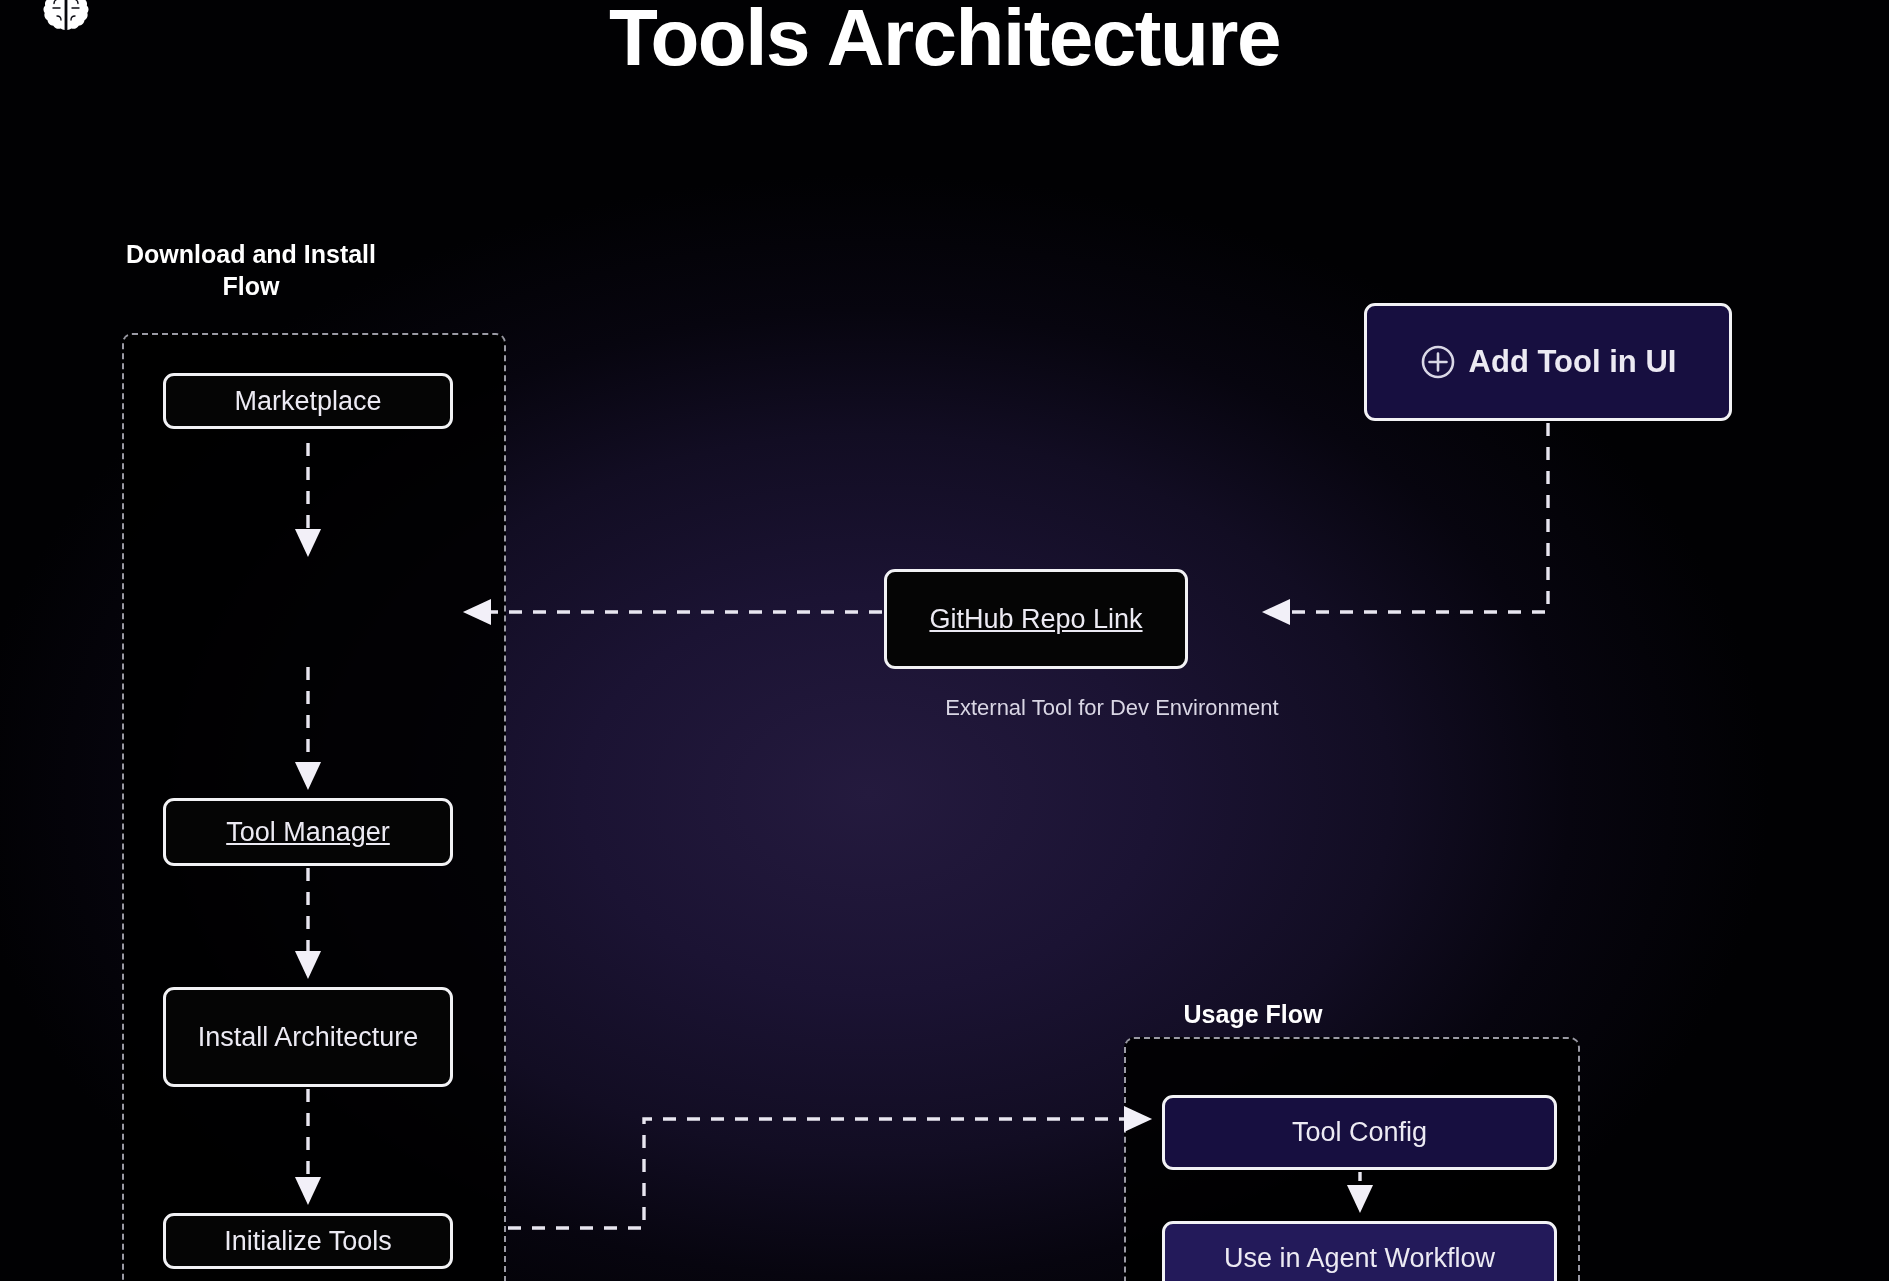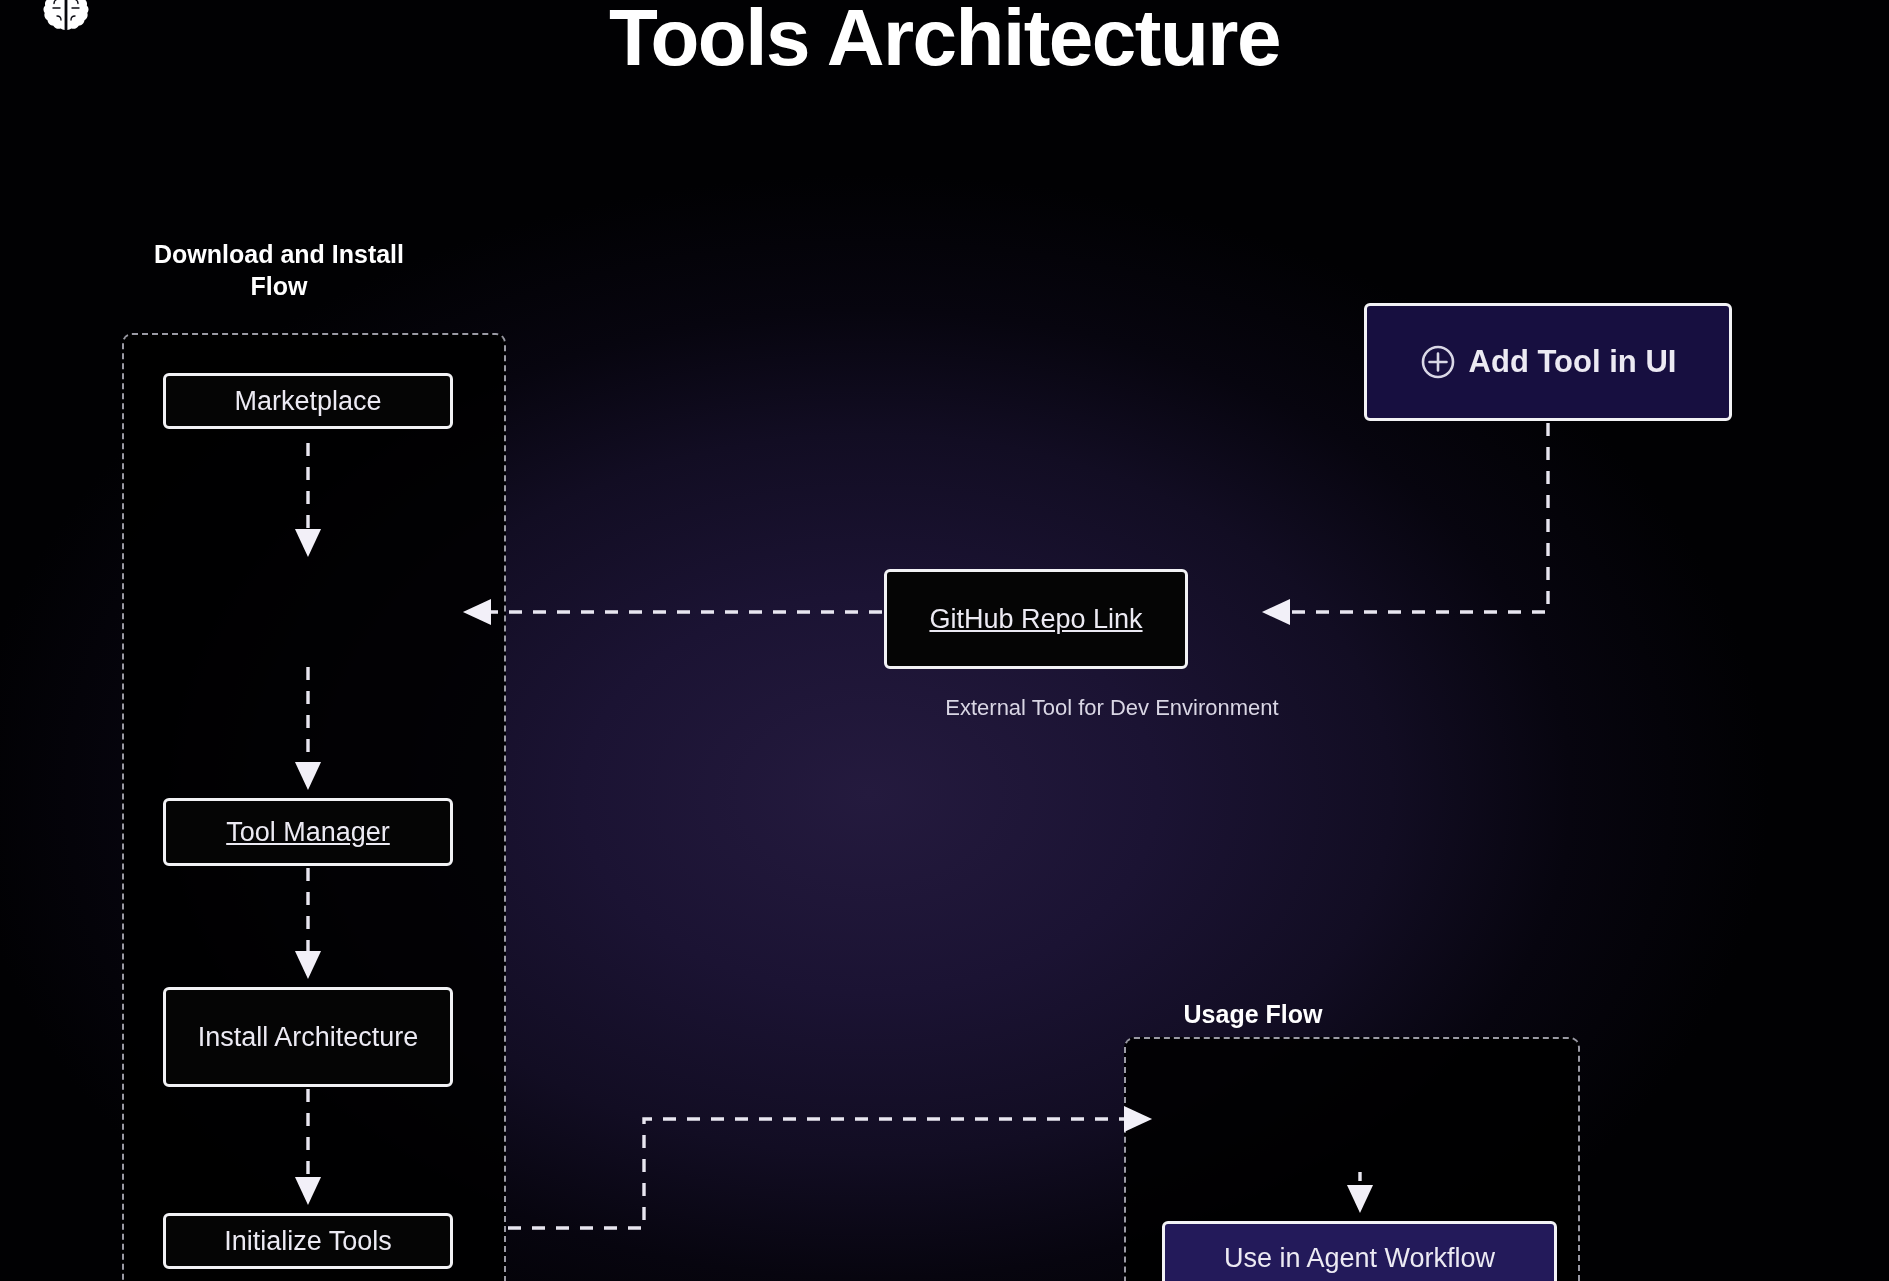--- a/index.html
+++ b/index.html
@@ -45,39 +45,39 @@
 
   
   .group-label {
     position: absolute;
     color: #ffffff;
     font-size: 25px;
     font-weight: 700;
     text-align: center;
     line-height: 1.28;
   }
-  #label-download { left: 126px; top: 238px; width: 250px; margin-left: 28px; }
+  #label-download { left: 126px; top: 238px; width: 250px; }
   #label-usage    { left: 1128px; top: 998px; width: 250px; }
 
   
   .cluster {
     position: absolute;
     border: 2px dashed #9a9aa4;
     border-radius: 10px;
     background: rgba(0,0,0,0.88);
   }
   #cluster-download { left: 122px; top: 333px; width: 380px; height: 960px; }
   #cluster-usage    { left: 1124px; top: 1037px; width: 452px; height: 260px; }
 
   
   .node {
     position: absolute;
     box-sizing: border-box;
     border: 3px solid #f2f2f5;
-    border-radius: 6px;
+    border-radius: 11px;
     display: flex;
     flex-direction: column;
     align-items: center;
     justify-content: center;
     color: #eceaf3;
     font-size: 27px;
     font-weight: 400;
     text-align: center;
     line-height: 1.22;
     padding: 16px 10px;
@@ -211,18 +211,21 @@
       </span>
       <span>Add Tool in UI</span>
     </span>
   </div>
 
   <div class="node plain" id="node-github">
     <span>GitHub Repo Link</span>
   </div>
   <div class="caption" id="caption-github">External Tool for Dev Environment</div>
 
+  <div class="node navy" id="node-toolconfig">
+    <span>Tool Config</span>
+  </div>
 
   <div class="node indigo" id="node-useinagent">
     <span>Use in Agent Workflow</span>
   </div>
 
 </div>
 
 </body></html>

